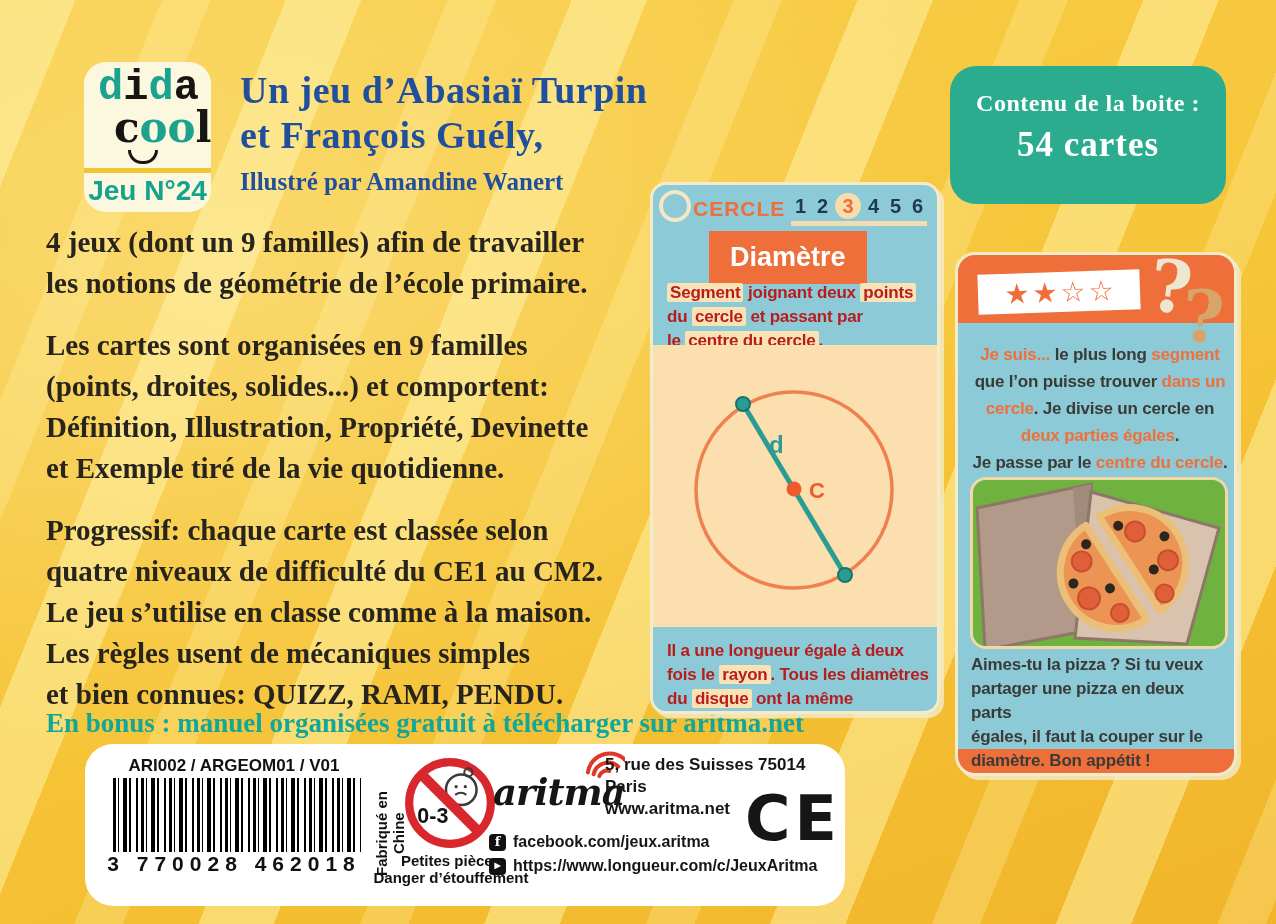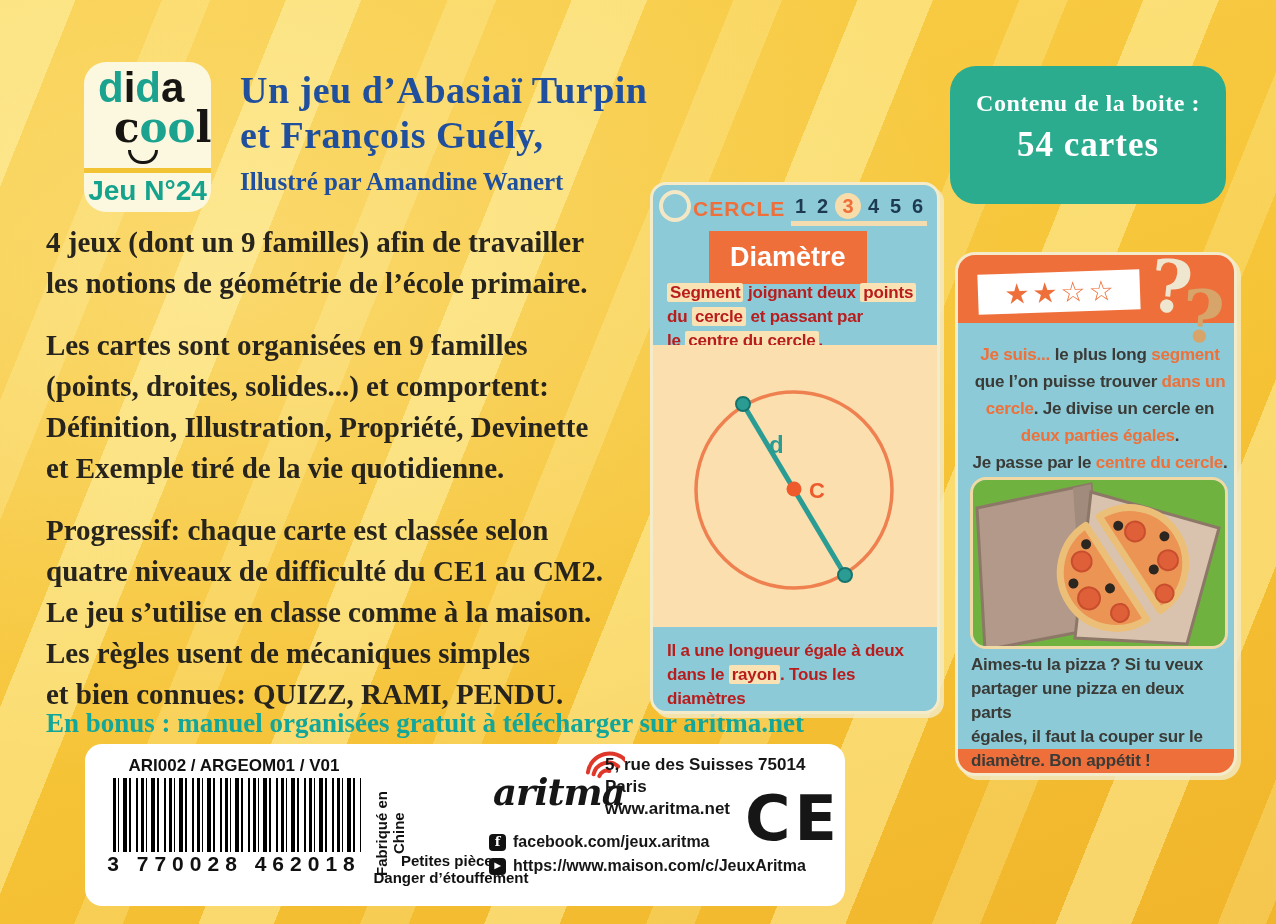--- a/index.html
+++ b/index.html
@@ -7,21 +7,21 @@
   #stage{position:relative;width:1276px;height:924px;overflow:hidden;
     font-family:"Liberation Serif",serif;
     background:
       radial-gradient(1300px 850px at 18% 30%, rgba(255,250,205,.30), transparent 60%),
       repeating-linear-gradient(112deg, rgba(255,244,170,.50) 0 70px, rgba(255,244,170,0) 70px 150px, rgba(255,244,170,.28) 150px 195px, rgba(255,244,170,0) 195px 265px),
       linear-gradient(160deg,#f9cf4c,#f6c437 55%,#f1b52b);}
   .abs{position:absolute;}
 
   
   .logo-box{left:84px;top:62px;width:127px;height:150px;background:#fcf8e0;border-radius:22px;overflow:hidden;}
-  .logo-l1{position:absolute;left:14px;top:4px;font-family:Liberation Sans, sans-serif;font-weight:bold;font-size:42px;line-height:44px;}
+  .logo-l1{position:absolute;left:14px;top:4px;font-family:Liberation Mono, monospace;font-weight:bold;font-size:42px;line-height:44px;}
   .logo-l2{position:absolute;left:30px;top:44px;font-family:"DejaVu Serif",serif;font-weight:bold;font-size:42px;line-height:44px;}
   .teal{color:#1ca390;} .blk{color:#171512;}
   .smile{position:absolute;left:44px;top:88px;width:30px;height:14px;border:3.5px solid #171512;border-top:none;
     border-bottom-left-radius:16px;border-bottom-right-radius:16px;}
   .logo-div{position:absolute;left:0;top:106px;width:100%;height:5px;background:#f2c433;}
   .logo-badge{position:absolute;left:0;top:113px;width:100%;text-align:center;font-family:"Liberation Sans",sans-serif;
     font-weight:bold;font-size:28px;color:#16a38d;}
 
   
   .title{left:240px;top:68px;width:480px;color:#1f4f9d;font-weight:bold;font-size:38px;line-height:45px;white-space:pre-line;letter-spacing:.5px;}
@@ -58,21 +58,21 @@
     display:flex;align-items:center;justify-content:center;gap:3px;font-size:28px;color:#ee6f3a;}
   .qm{position:absolute;font-family:"DejaVu Serif",serif;font-weight:bold;font-size:72px;line-height:72px;}
   .qm1{left:192px;top:-4px;color:#efe6d0;transform:rotate(6deg);}
   .qm2{left:224px;top:26px;color:#d7a469;transform:rotate(4deg);}
   .riddle{position:absolute;left:13px;top:86px;width:258px;font-family:"Liberation Sans",sans-serif;font-weight:600;font-size:17px;line-height:27px;color:#3a3a36;letter-spacing:-.2px;text-align:center;}
   .or{color:#ef7038;} .b{font-weight:bold;}
   .pizza-frame{position:absolute;left:12px;top:222px;width:258px;height:172px;border-radius:16px;border:3px solid #f0d9a4;overflow:hidden;}
   .example{position:absolute;left:13px;top:398px;width:258px;font-family:"Liberation Sans",sans-serif;font-weight:600;font-size:17px;line-height:24px;color:#3a3a36;white-space:pre-line;letter-spacing:-.2px;}
 
   
-  .footerbox{left:85px;top:744px;width:760px;height:162px;background:#fff;border-radius:17px;}
+  .footerbox{left:85px;top:744px;width:760px;height:162px;background:#fff;border-radius:28px;}
   .sku{position:absolute;left:14px;top:12px;width:270px;text-align:center;font-family:"Liberation Sans",sans-serif;font-weight:600;font-size:17px;color:#111;}
   .barcode{position:absolute;left:28px;top:34px;width:248px;height:74px;
     background:repeating-linear-gradient(90deg,#000 0 3px,#fff 3px 5px,#000 5px 6px,#fff 6px 10px,#000 10px 14px,#fff 14px 16px,#000 16px 18px,#fff 18px 23px,#000 23px 25px,#fff 25px 28px);}
   .digits{position:absolute;left:14px;top:108px;width:270px;text-align:center;font-family:"Liberation Sans",sans-serif;font-weight:600;font-size:21px;letter-spacing:6px;color:#111;}
   .madein{position:absolute;left:288px;top:34px;height:110px;writing-mode:vertical-rl;transform:rotate(180deg);
     font-family:"Liberation Sans",sans-serif;font-weight:bold;font-size:15px;color:#111;text-align:center;}
   .warnicon{position:absolute;left:316px;top:10px;width:98px;height:98px;}
   .warnlabel{position:absolute;left:286px;top:108px;width:160px;text-align:center;font-family:"Liberation Sans",sans-serif;font-weight:bold;font-size:15px;line-height:17px;color:#111;}
   .aritma{position:absolute;left:408px;top:26px;font-family:"DejaVu Serif",serif;font-style:italic;font-weight:bold;font-size:37px;color:#161616;letter-spacing:-1px;}
   .arcs{position:absolute;left:500px;top:6px;}
@@ -139,21 +139,21 @@
       <svg width="284" height="282" viewBox="0 0 284 282">
         <circle cx="141" cy="145" r="98" fill="none" stroke="#ef8050" stroke-width="3.5"></circle>
         <line x1="90" y1="59" x2="192" y2="230" stroke="#2a9c94" stroke-width="5"></line>
         <circle cx="90" cy="59" r="7" fill="#2a9c94" stroke="#17746d" stroke-width="2"></circle>
         <circle cx="192" cy="230" r="7" fill="#2a9c94" stroke="#17746d" stroke-width="2"></circle>
         <circle cx="141" cy="144" r="7.5" fill="#ee5a2c"></circle>
         <text x="116" y="108" font-family="Liberation Sans, sans-serif" font-weight="bold" font-size="24" fill="#2a9c94">d</text>
         <text x="156" y="153" font-family="Liberation Sans, sans-serif" font-weight="bold" font-size="22" fill="#ee5a2c">C</text>
       </svg>
     </div>
-    <div class="property cardtext"><span>Il a une longueur égale à deux</span><br><span>dans le </span><span class="hl">rayon</span><span>. Tous les diamètres</span><br><span>du </span><span class="hl">disque</span><span> ont la même longueur.</span></div>
+    <div class="property cardtext"><span>Il a une longueur égale à deux</span><br><span>fois le </span><span class="hl">rayon</span><span>. Tous les diamètres</span><br><span>du </span><span class="hl">disque</span><span> ont la même longueur.</span></div>
   </div>
 
   <div class="abs ridcard">
     <div class="ridbody"></div>
     <div class="starsbox">
         <span>★</span>
         <span>★</span>
         <span>☆</span>
         <span>☆</span>
       </div>
@@ -192,20 +192,32 @@
 partager une pizza en deux parts
 égales, il faut la couper sur le
 diamètre. Bon appétit !</div>
   </div>
 
   <div class="abs footerbox">
     <div class="sku">ARI002 / ARGEOM01 / V01</div>
     <div class="barcode"></div>
     <div class="digits">3 770028 462018</div>
     <div class="madein">Fabriqué en Chine</div>
+    <div class="warnicon">
+      <svg width="98" height="98" viewBox="0 0 96 96">
+        <circle cx="48" cy="48" r="40" fill="#fff" stroke="#d8282e" stroke-width="8"></circle>
+        <circle cx="59" cy="35" r="15" fill="none" stroke="#3a3a3a" stroke-width="2.5"></circle>
+        <circle cx="66" cy="18" r="4" fill="none" stroke="#3a3a3a" stroke-width="2"></circle>
+        <path d="M53,40 q6,-4 11,0" fill="none" stroke="#3a3a3a" stroke-width="2"></path>
+        <circle cx="54" cy="32" r="1.6" fill="#3a3a3a"></circle>
+          <circle cx="63" cy="32" r="1.6" fill="#3a3a3a"></circle>
+        <text x="16" y="68" font-family="Liberation Sans, sans-serif" font-weight="bold" font-size="21" fill="#111">0-3</text>
+        <line x1="19" y1="19" x2="77" y2="77" stroke="#d8282e" stroke-width="10"></line>
+      </svg>
+    </div>
     <div class="warnlabel">
       <div>Petites pièces</div>
       <div>Danger d’étouffement</div>
     </div>
     <div class="aritma">aritma</div>
     <div class="arcs">
       <svg width="40" height="32" viewBox="0 0 40 32">
         <g fill="none" stroke="#e0372b" stroke-width="4" stroke-linecap="round" transform="rotate(18 20 28)">
           <path d="M14,28 A8,8 0 0 1 22,20"></path>
           <path d="M8,28 A15,15 0 0 1 29,13"></path>
@@ -217,19 +229,19 @@
       <div>5, rue des Suisses 75014 Paris</div>
       <div>www.aritma.net</div>
     </div>
     <div class="social">
       <div class="row">
         <span class="sicon fb">f</span>
         <span>facebook.com/jeux.aritma</span>
       </div>
       <div class="row">
         <span class="sicon yt">▶</span>
-        <span>https://www.maison.com/c/JeuxAritma</span>
+        <span>https://www.longueur.com/c/JeuxAritma</span>
       </div>
     </div>
     <div class="ce">CE</div>
   </div>
 
 </div>
 
 </body></html>

